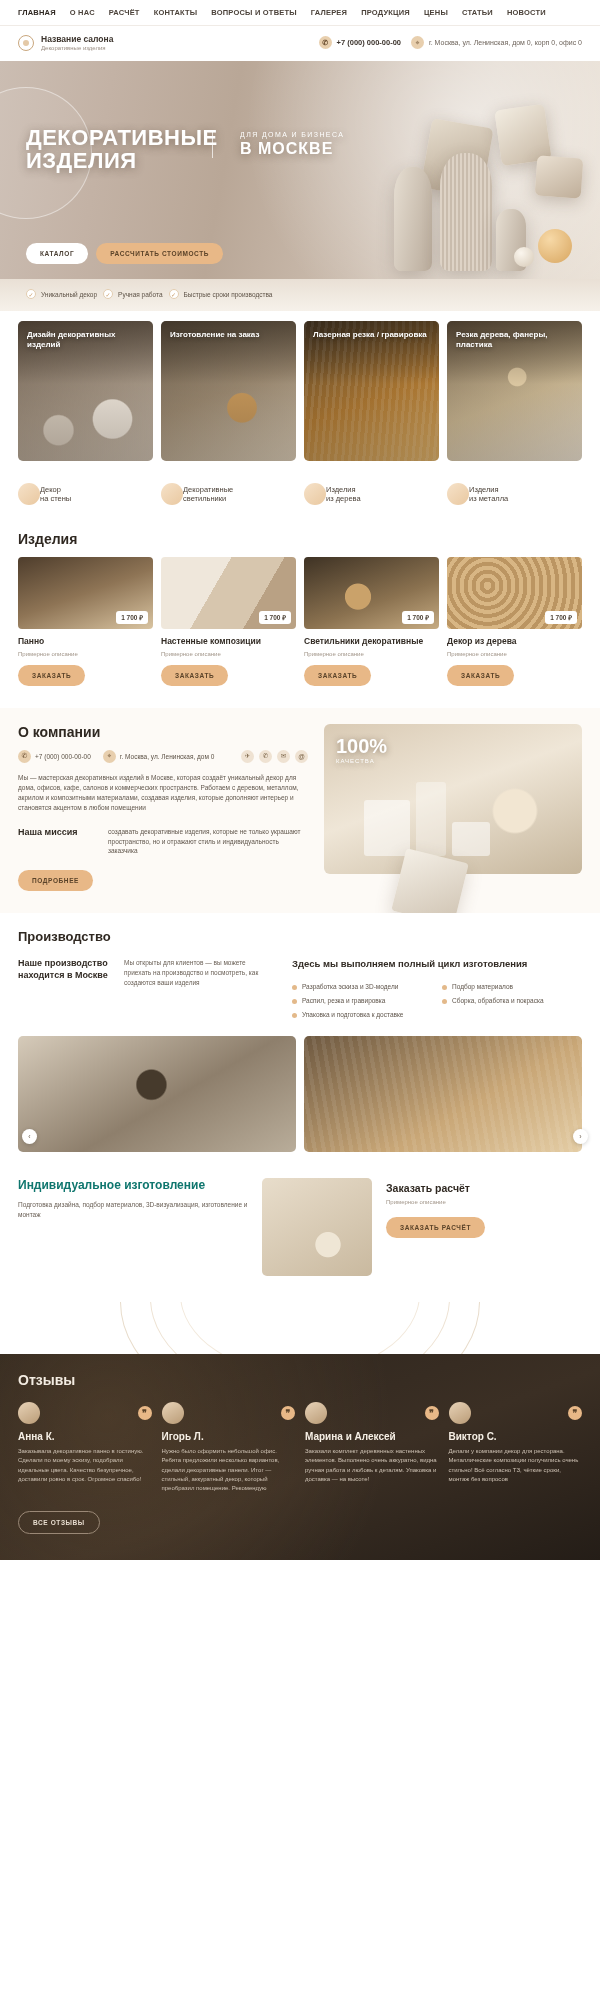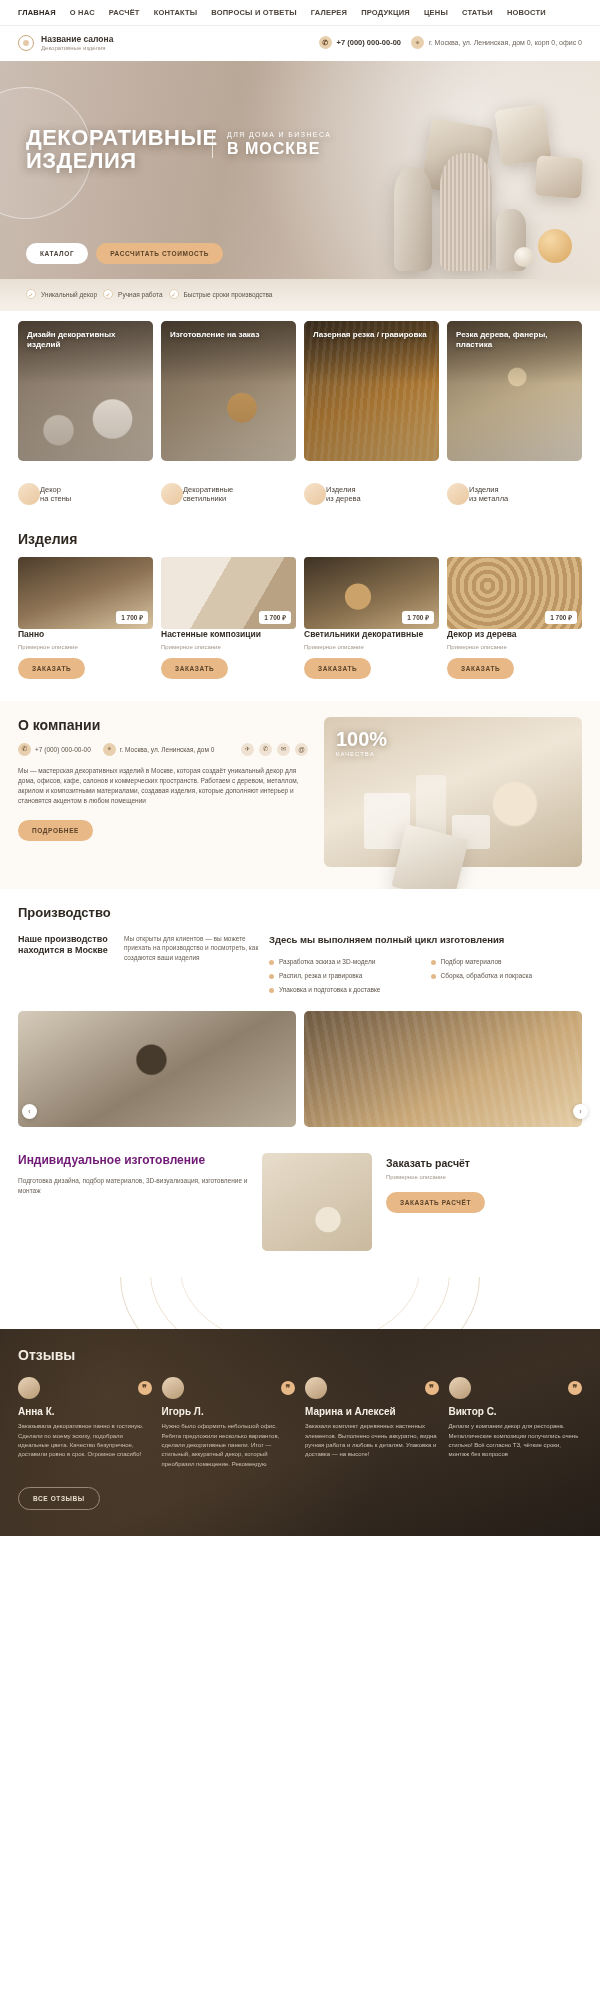--- a/index.html
+++ b/index.html
@@ -102,21 +102,21 @@
   .hero-title {
     position: absolute; left: 26px; top: 66px;
     color: #fff;
     text-shadow: 0 2px 10px rgba(60,45,30,0.45);
   }
   .hero-title .t1 { font-size: 22px; font-weight: bold; letter-spacing: 0.5px; line-height: 1.04; }
   .hero-title .t2 { font-size: 22px; font-weight: bold; letter-spacing: 0.5px; line-height: 1.04; }
   .hero-sub {
     position: absolute; left: 212px; top: 70px; color: #fff;
     border-left: 1px solid rgba(255,255,255,0.7);
-    padding-left: 14px;
+    padding-left: 27px;
     text-shadow: 0 2px 8px rgba(60,45,30,0.4);
   }
   .hero-sub .s1 { font-size: 7px; letter-spacing: 1.4px; }
   .hero-sub .s2 { font-size: 16px; font-weight: bold; letter-spacing: 1px; margin-top: 2px; }
   .hero-btns { position: absolute; left: 26px; top: 182px; display: flex; gap: 8px; }
   .btn {
     border: none; cursor: pointer;
     font-family: "Liberation Sans", sans-serif;
     font-size: 6.5px; font-weight: bold; letter-spacing: 0.6px;
     padding: 7px 14px; border-radius: 14px;
@@ -192,21 +192,21 @@
   .p1 { background: linear-gradient(160deg,#4e3d2c,#8e7455 50%,#d9c4a1); }
   .p2 { background: radial-gradient(circle at 40% 55%, #caa26a 0 14%, transparent 15%), linear-gradient(160deg,#3e3224,#8b7250 60%,#c6ab82); }
   .p3 { background: linear-gradient(120deg,#efe7db 0 40%, #d7c6ae 40% 70%, #b9a184 70% 100%); }
   .p4 { background: repeating-radial-gradient(circle at 30% 40%, #d8b684 0 4px, #bb9562 4px 8px), linear-gradient(160deg,#5b4730,#c7a374); }
   .price {
     position: absolute; right: 5px; bottom: 5px;
     background: #fff; color: #4a3f33;
     font-size: 6.5px; font-weight: bold;
     padding: 2px 5px; border-radius: 3px;
   }
-  .prod .title { font-size: 8.5px; font-weight: bold; color: #332c25; line-height: 1.25; }
+  .prod .title { font-size: 8.5px; font-weight: bold; margin-top: 7px; color: #332c25; line-height: 1.25; }
   .prod .desc { font-size: 6px; color: #a2968a; margin-top: 4px; }
   .prod .btn { margin-top: 8px; }
 
   
   .about { background: #fdfaf6; padding: 16px 18px 22px; position: relative; overflow: hidden; }
   .about-top { display: flex; gap: 16px; }
   .about-left { width: 290px; }
   .about-contacts { display: flex; align-items: center; gap: 12px; margin: 4px 0 10px; }
   .ac { display: flex; align-items: center; gap: 4px; font-size: 6.5px; color: #5d5246; }
   .socials { display: flex; gap: 5px; margin-left: auto; }
@@ -240,21 +240,21 @@
   .cube {
     position: absolute; right: 120px; bottom: -28px;
     width: 64px; height: 64px; transform: rotate(14deg);
     background: linear-gradient(145deg,#f4efe6,#cfc3b2);
     box-shadow: 0 6px 18px rgba(90,70,50,0.2);
     border-radius: 4px;
   }
 
   
   .prodsec { background: #fff; padding: 16px 18px 10px; }
-  .prodsec-row { display: flex; gap: 1px; justify-content: center; }
+  .prodsec-row { display: flex; gap: 24px; justify-content: center; }
   .ps-left { width: 250px; }
   .ps-h2 { font-size: 13px; font-weight: bold; color: #2f2821; margin-bottom: 14px; }
   .ps-cols { display: flex; gap: 14px; }
   .ps-c1 { font-size: 9px; font-weight: bold; color: #332c25; line-height: 1.3; width: 92px; }
   .ps-c2 { font-size: 6.5px; line-height: 1.5; color: #6a6056; flex: 1; }
   .ps-right { flex: 1; }
   .ps-right-h { font-size: 9.5px; font-weight: bold; color: #332c25; line-height: 1.35; margin-bottom: 12px; }
   .steps { display: grid; grid-template-columns: 1fr 1fr; gap: 7px 10px; }
   .step { display: flex; gap: 5px; align-items: flex-start; font-size: 6.5px; color: #5f554b; }
   .step .bl { width: 5px; height: 5px; border-radius: 50%; background: #e3b98a; margin-top: 2px; flex: none; }
@@ -275,21 +275,21 @@
     background: #fff; box-shadow: 0 1px 4px rgba(0,0,0,0.18);
     display: flex; align-items: center; justify-content: center;
     font-size: 7px; color: #6c5f51; cursor: pointer;
   }
   .gprev { left: 22px; bottom: 30px; }
   .gnext { right: 12px; bottom: 30px; }
 
   
   .custom { display: flex; gap: 14px; padding: 4px 18px 26px; background: #fff; align-items: flex-start; }
   .cu-left { width: 230px; }
-  .cu-h { font-size: 12px; font-weight: bold; color: #701a75; line-height: 1.2; }
+  .cu-h { font-size: 12px; font-weight: bold; color: #0f766e; line-height: 1.2; }
   .cu-p { font-size: 6.5px; color: #6a6056; line-height: 1.5; margin-top: 8px; }
   .cu-mid {
     width: 110px; height: 98px; border-radius: 5px;
     background: radial-gradient(circle at 60% 68%, #efe6d5 0 13%, transparent 14%),
                 linear-gradient(150deg,#e8ddcb,#c9b99f);
   }
   .cu-right { flex: 1; padding-top: 4px; }
   .cu-rh { font-size: 10.5px; font-weight: bold; color: #2f2821; }
   .cu-rd { font-size: 6px; color: #a2968a; margin-top: 5px; }
 
@@ -510,20 +510,24 @@
           <span>г. Москва, ул. Ленинская, дом 0</span>
         </span>
         <span class="socials">
           <span class="soc">✈</span>
           <span class="soc">✆</span>
           <span class="soc">✉</span>
           <span class="soc">@</span>
         </span>
       </div>
       <div class="about-p">Мы — мастерская декоративных изделий в Москве, которая создаёт уникальный декор для дома, офисов, кафе, салонов и коммерческих пространств. Работаем с деревом, металлом, акрилом и композитными материалами, создавая изделия, которые дополняют интерьер и становятся акцентом в любом помещении</div>
+      <div class="mission">
+        <div class="mt">Наша миссия</div>
+        <div class="mx">создавать декоративные изделия, которые не только украшают пространство, но и отражают стиль и индивидуальность заказчика</div>
+      </div>
       <button class="btn accent" style="margin-top:14px">ПОДРОБНЕЕ</button>
     </div>
     <div class="about-right">
       <div class="about-img">
         <div class="badge100">
           <div class="n">100%</div>
           <div class="t">КАЧЕСТВА</div>
         </div>
         <div class="blk k1"></div>
         <div class="blk k2"></div>

